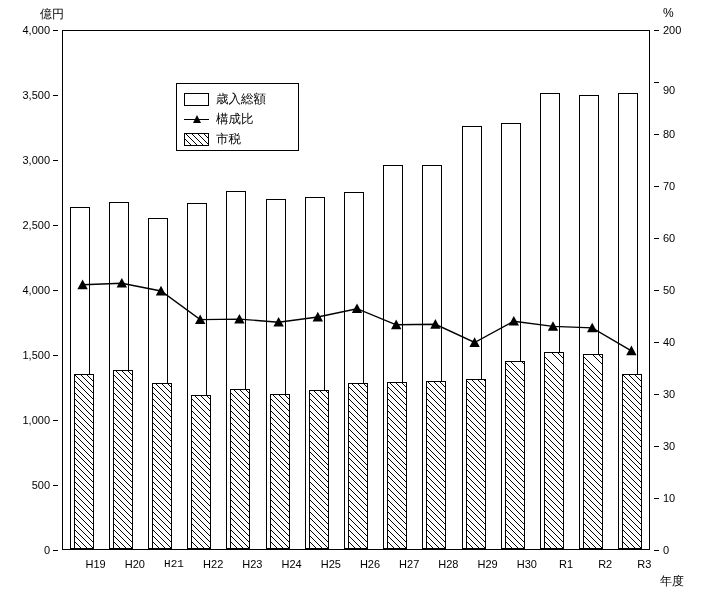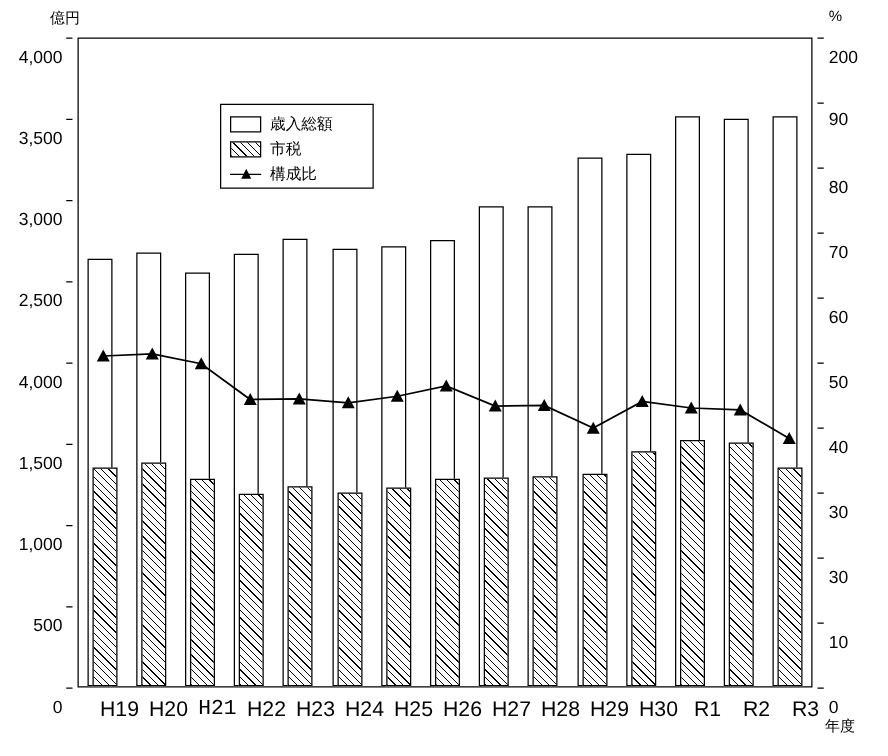--- a/index.html
+++ b/index.html
@@ -22,33 +22,33 @@
     position:absolute;
     left:62px;top:30px;
     width:588px;height:520px;
     border:1.3px solid #000;
     box-sizing:border-box;
     background:#fff;
   }
   #plot-inner{position:absolute;inset:0;}
 
   .tick-y-left,.tick-y-right{
-    position:absolute;font-size:14px;color:#000;white-space:nowrap;margin-top:15px;
+    position:absolute;font-size:11px;color:#000;white-space:nowrap;
   }
   .tick-y-left{right:0;text-align:right;transform:translateY(-50%);}
   .tick-y-right{left:0;text-align:left;transform:translateY(-50%);}
   #ylabels-left{position:absolute;left:0px;top:30px;width:58px;height:520px;}
   #ylabels-right{position:absolute;left:654px;top:30px;width:52px;height:520px;}
 
   .tickmark{position:absolute;background:#000;height:1px;width:5px;}
 
   
   #xlabels{position:absolute;left:62px;top:553px;width:588px;height:24px;}
   .xlabel{
-    position:absolute;top:5px;font-size:17px;
+    position:absolute;top:5px;font-size:11px;
     transform:translateX(-50%);white-space:nowrap;padding-left:28px;
   }
 
   
   .bar{position:absolute;bottom:0;box-sizing:border-box;border:1.1px solid #000;}
   .bar-total{background:#ffffff;}
   .bar-tax{
     background-color:#ffffff;
     background-image:repeating-linear-gradient(45deg,
        #000 0px,#000 0.7px,#ffffff 0.7px,#ffffff 4.2px);
@@ -124,21 +124,21 @@
       <div class="tick-y-right" style="top: 312px; left: 9px;">40</div>
       <div class="tickmark" style="top: 312px; left: 0px;"></div>
       <div class="tick-y-right" style="top: 260px; left: 9px;">50</div>
       <div class="tickmark" style="top: 260px; left: 0px;"></div>
       <div class="tick-y-right" style="top: 208px; left: 9px;">60</div>
       <div class="tickmark" style="top: 208px; left: 0px;"></div>
       <div class="tick-y-right" style="top: 156px; left: 9px;">70</div>
       <div class="tickmark" style="top: 156px; left: 0px;"></div>
       <div class="tick-y-right" style="top: 104px; left: 9px; text-align: right;">80</div>
       <div class="tickmark" style="top: 104px; left: 0px;"></div>
-      <div class="tick-y-right" style="top: 50px; left: 9px;">90</div>
+      <div class="tick-y-right" style="top: 60px; left: 9px;">90</div>
       <div class="tickmark" style="top: 52px; left: 0px;"></div>
       <div class="tick-y-right" style="top: 0px; left: 9px;">200</div>
       <div class="tickmark" style="top: 0px; left: 0px;"></div>
     </div>
 
   <div id="plot">
     <div id="plot-inner">
       <div id="bars-layer">
           <div class="bar bar-total" style="left: 6.6px; width: 20px; height: 341.9px;"></div>
           <div class="bar bar-total" style="left: 45.8px; width: 20px; height: 347.1px;"></div>
@@ -189,26 +189,26 @@
           <polygon points="529.2,291.7 524.0,301.3 534.4,301.3" fill="#000"></polygon>
           <polygon points="568.4,314.6 563.2,324.2 573.6,324.2" fill="#000"></polygon>
         </svg>
 
       <div id="legend">
         <div class="legend-row">
           <span class="legend-key key-total"></span>
           <span class="legend-label">歳入総額</span>
         </div>
         <div class="legend-row">
+          <span class="legend-key key-line"></span>
+          <span class="legend-label">構成比</span>
+        </div>
+        <div class="legend-row">
           <span class="legend-key key-tax"></span>
           <span class="legend-label">市税</span>
-        </div>
-        <div class="legend-row">
-          <span class="legend-key key-line"></span>
-          <span class="legend-label">構成比</span>
         </div>
       </div>
     </div>
   </div>
 
   <div id="xlabels">
       <div class="xlabel" style="left: 19.6px;">H19</div>
       <div class="xlabel" style="left: 58.8px;">H20</div>
       <div class="xlabel" style="left: 98px; font-family: Liberation Mono, monospace;">H21</div>
       <div class="xlabel" style="left: 137.2px;">H22</div>

